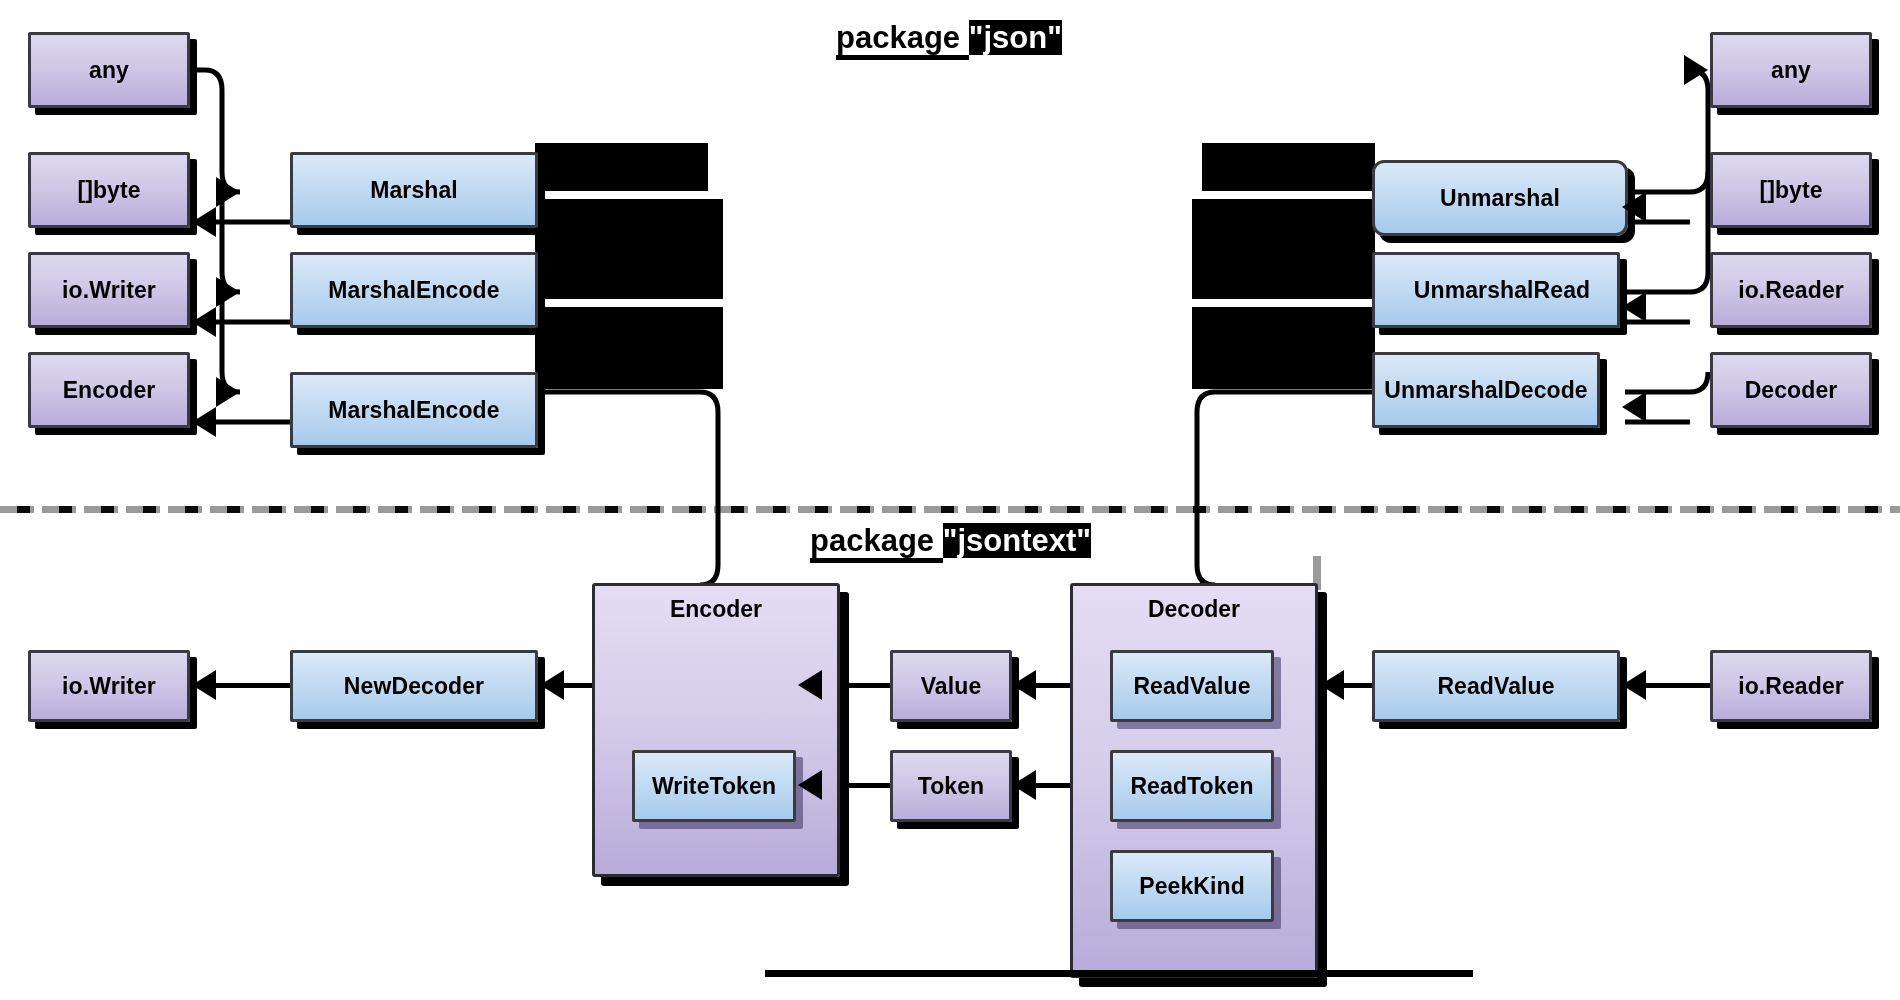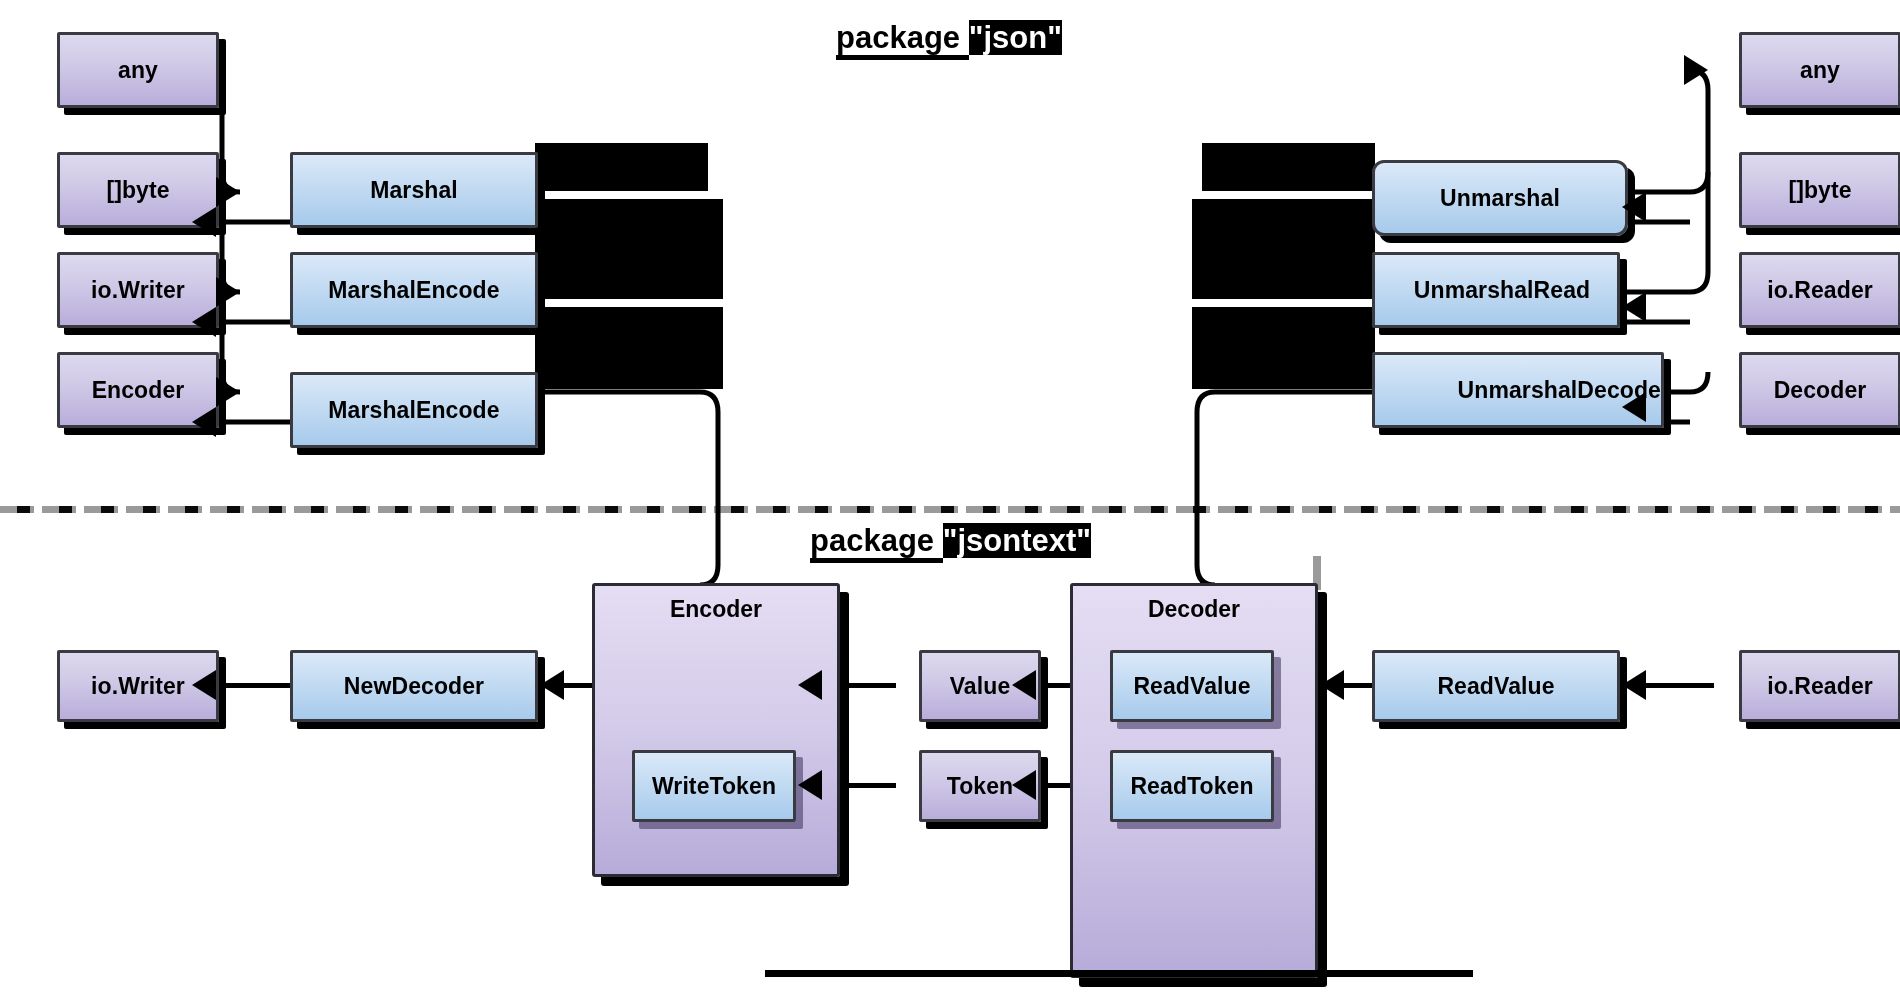--- a/index.html
+++ b/index.html
@@ -8,21 +8,21 @@
   #stage{position:absolute;left:0;top:0;width:1900px;height:1000px;}
 
   
   .node{position:absolute;box-sizing:border-box;
         display:flex;align-items:center;justify-content:center;
         border:3px solid #3a3a42;border-radius:2px;
         font-weight:bold;color:#000;text-align:center;
         font-size:23px;letter-spacing:.1px;line-height:1.05;
         box-shadow:7px 7px 0 0 #000;
         z-index:30;}
-  .node.type{background:linear-gradient(180deg,#ddd9ef 0%,#cfc8e6 45%,#b9addb 100%);margin-left:29px;}
+  .node.type{background:linear-gradient(180deg,#ddd9ef 0%,#cfc8e6 45%,#b9addb 100%);}
   .node.func{background:linear-gradient(180deg,#dbe9f9 0%,#c3dbf2 45%,#a7caec 100%);}
 
   
   .node.method{box-shadow:7px 7px 0 0 rgba(60,48,92,.55);z-index:42;}
 
   
   .group{position:absolute;box-sizing:border-box;
          border:3px solid #2b2b33;border-radius:3px;
          background:linear-gradient(180deg,#e4ddf3 0%,#d3cbe9 50%,#b7abd9 100%);
          box-shadow:9px 9px 0 0 #000;z-index:40;}
@@ -150,21 +150,21 @@
   <div class="node type" style="left:1710px;top:352px;width:162px;height:76px;">
     <span>Decoder</span>
   </div>
 
   <div class="node func" style="left:1372px;top:160px;width:256px;height:76px;border-radius:12px;">
     <span>Unmarshal</span>
   </div>
   <div class="node func" style="left:1372px;top:252px;width:248px;height:76px;padding-left:12px;">
     <span>UnmarshalRead</span>
   </div>
-  <div class="node func" style="left:1372px;top:352px;width:292px;height:76px;justify-content:flex-end;">
+  <div class="node func" style="left:1372px;top:352px;width:228px;height:76px;">
     <span>UnmarshalDecode</span>
   </div>
 
   <div class="ar right" style="left:1684px;top:55px;"></div>
   <div class="ar left" style="left:1622px;top:192px;"></div>
   <div class="ar left" style="left:1622px;top:292px;"></div>
   <div class="ar left" style="left:1622px;top:392px;"></div>
 
   <div class="group" style="left:592px;top:583px;width:248px;height:294px;">
     <div class="group-title">Encoder</div>
@@ -174,20 +174,23 @@
   </div>
 
   <div class="group" style="left:1070px;top:583px;width:248px;height:395px;">
     <div class="group-title">Decoder</div>
   </div>
   <div class="node func method" style="left:1110px;top:650px;width:164px;height:72px;">
     <span>ReadValue</span>
   </div>
   <div class="node func method" style="left:1110px;top:750px;width:164px;height:72px;">
     <span>ReadToken</span>
+  </div>
+  <div class="node func method" style="left:1110px;top:850px;width:164px;height:72px;">
+    <span>PeekKind</span>
   </div>
 
   <div class="node type" style="left:890px;top:650px;width:122px;height:72px;">
     <span>Value</span>
   </div>
   <div class="node type" style="left:890px;top:750px;width:122px;height:72px;">
     <span>Token</span>
   </div>
 
   <div class="node func" style="left:290px;top:650px;width:248px;height:72px;">

